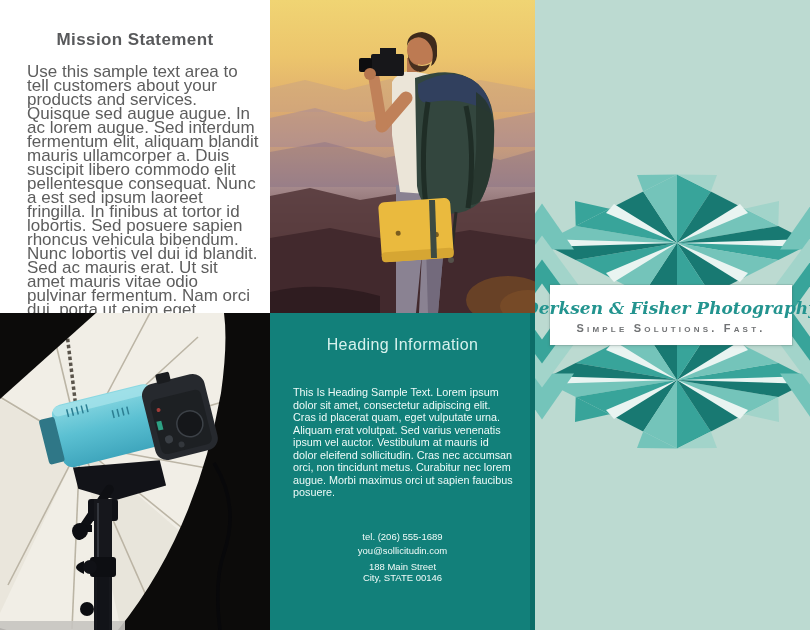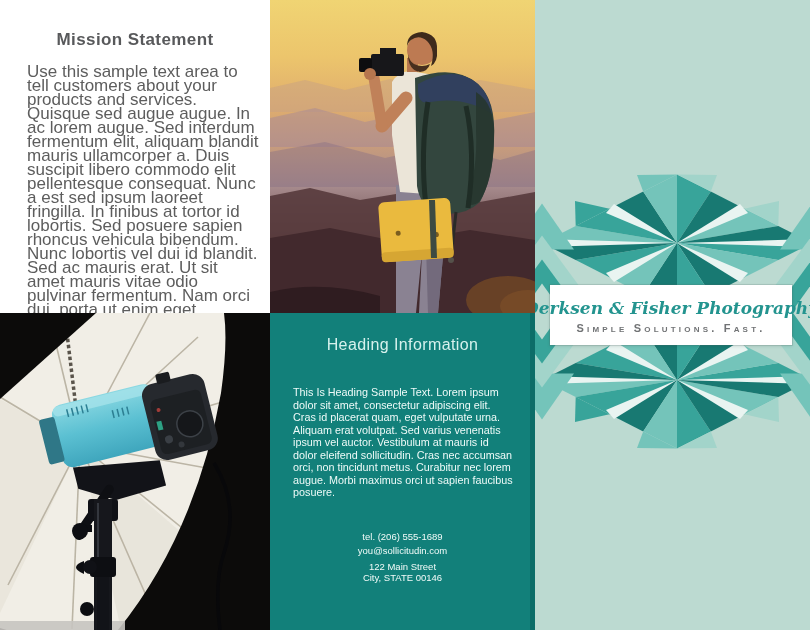--- a/index.html
+++ b/index.html
@@ -253,18 +253,18 @@
       <path d="M214,150 Q240,192 224,240 Q214,268 220,317" stroke="#08080a" stroke-width="3.5" fill="none" opacity="0.9"></path>
     </svg>
   </div>
 
   <div class="region ordering-panel">
     <h2>Heading Information</h2>
     <p>This Is Heading Sample Text. Lorem ipsum dolor sit amet, consectetur adipiscing elit. Cras id placerat quam, eget vulputate urna. Aliquam erat volutpat. Sed varius venenatis ipsum vel auctor. Vestibulum at mauris id dolor eleifend sollicitudin. Cras nec accumsan orci, non tincidunt metus. Curabitur nec lorem augue. Morbi maximus orci ut sapien faucibus posuere.</p>
     <div class="contact">
       <div class="c-line">tel. (206) 555-1689</div>
       <div class="c-line">you@sollicitudin.com</div>
-      <div class="c-addr">122 Main Street</div>
+      <div class="c-addr">188 Main Street</div>
       <div class="c-addr">City, STATE 00146</div>
     </div>
   </div>
 
 </div>
 
 </body></html>

